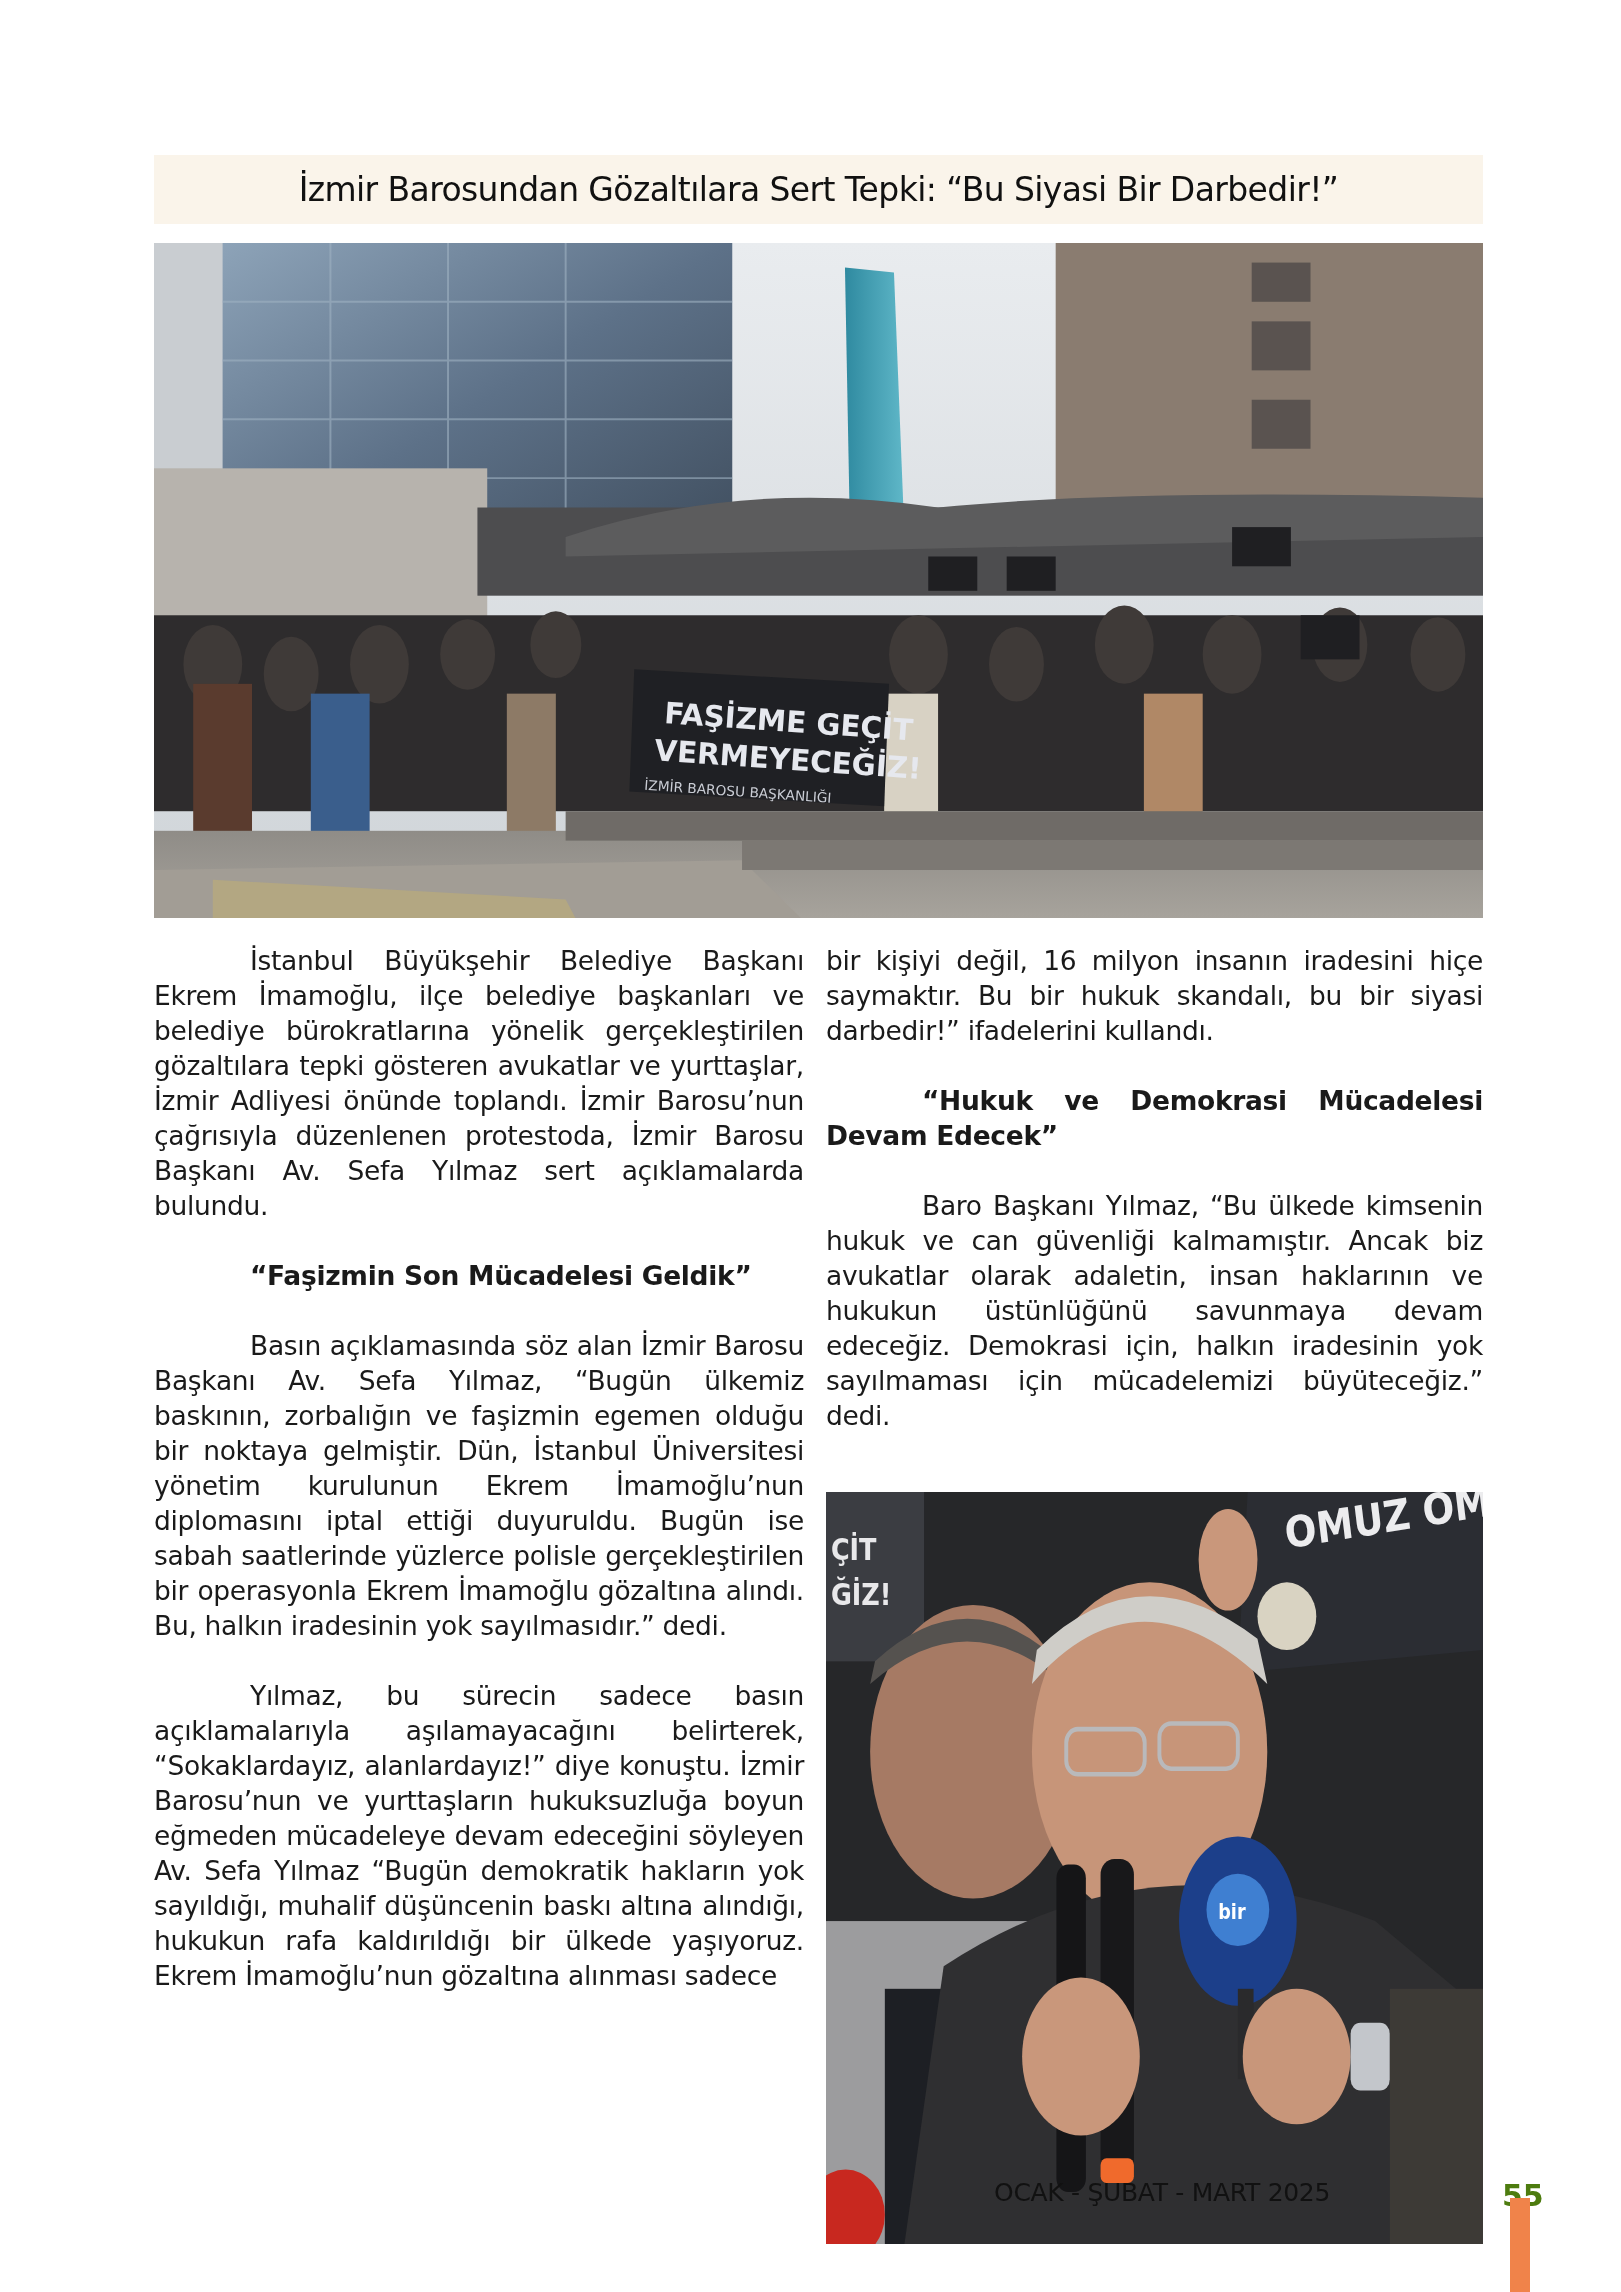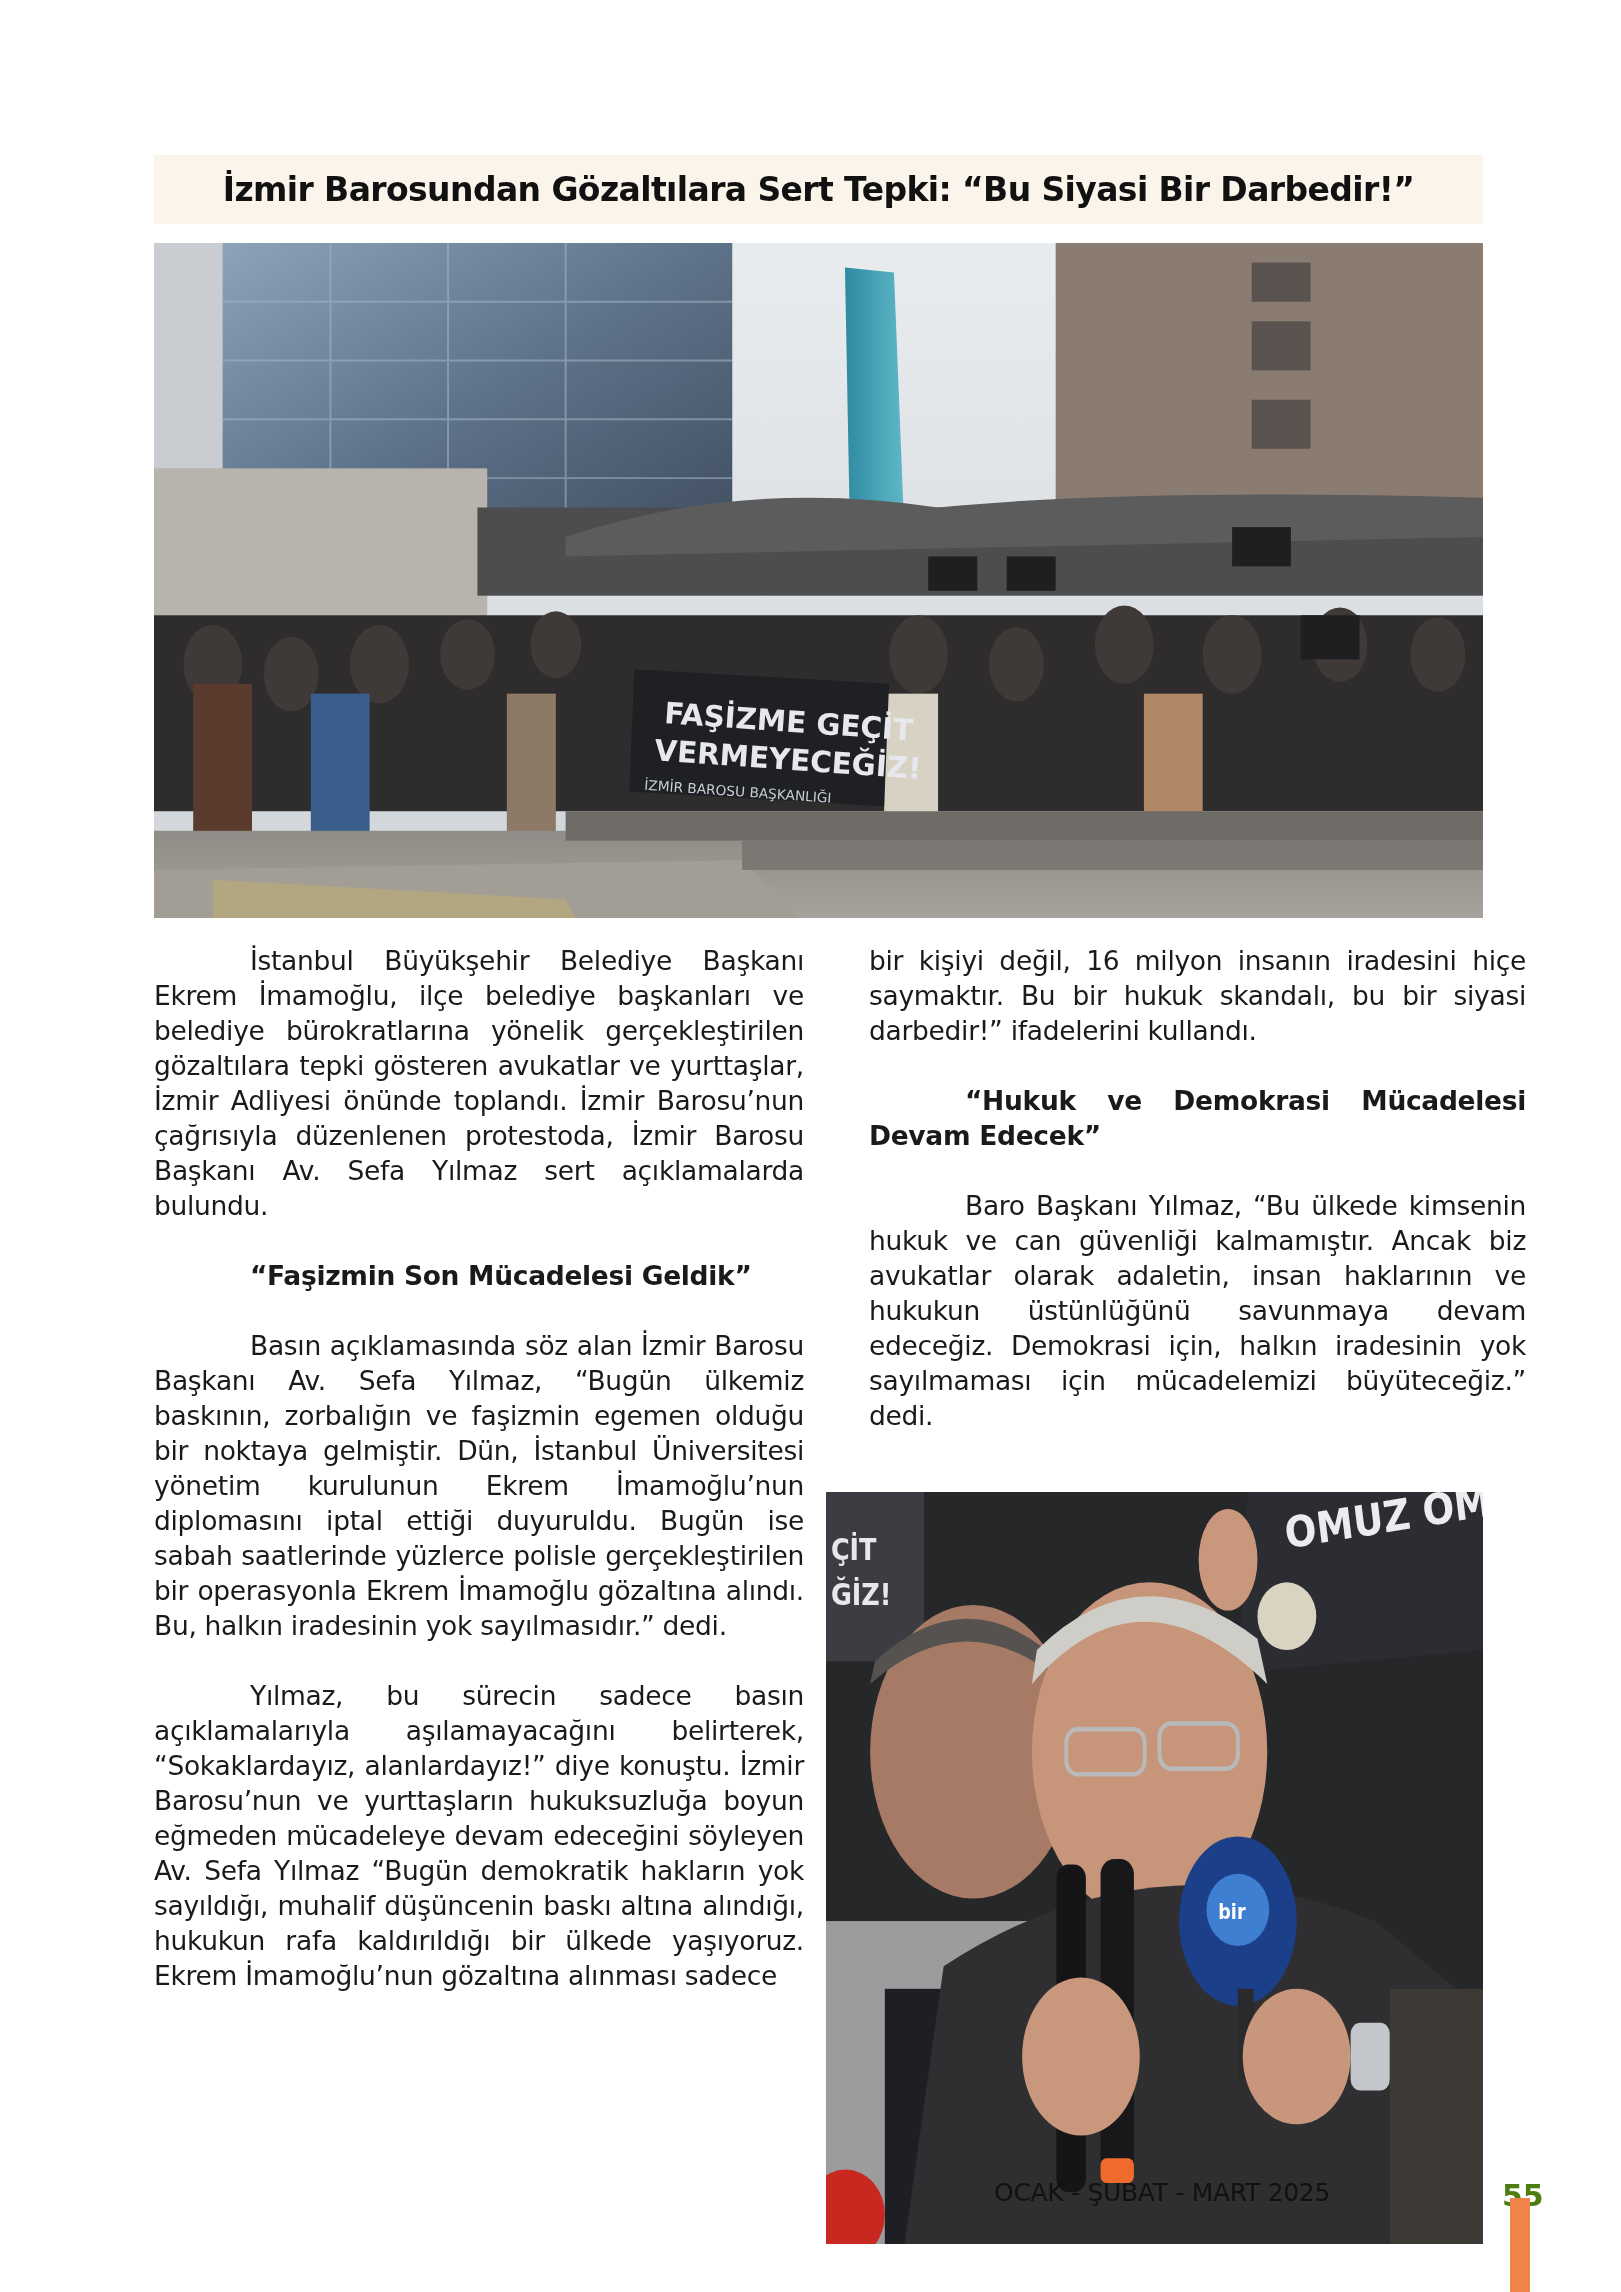--- a/index.html
+++ b/index.html
@@ -1,31 +1,31 @@
 <!DOCTYPE html>
 <html><head>
 <meta charset="utf-8">
 <style>
   html, body { margin: 0; padding: 0; background: #ffffff; }
   body { width: 1621px; height: 2293px; position: relative; overflow: hidden;
          font-family: "DejaVu Sans", "Liberation Sans", sans-serif; color: #1a1a1a; }
   .headline-box { position: absolute; left: 154px; top: 155px; width: 1329px; height: 69px;
                   background: #FAF4EA; display: flex; align-items: center; justify-content: center; }
-  .headline { font-family: "DejaVu Sans", sans-serif; font-weight: bold; font-size: 33px;
+  .headline { font-family: "DejaVu Sans", sans-serif; font-weight: normal; font-size: 33px;
               letter-spacing: -0.6px; color: #111; margin: 0; white-space: nowrap; }
   .photo { position: absolute; overflow: hidden; }
   .photo svg { display: block; width: 100%; height: 100%; }
   #photo-protest { left: 154px; top: 243px; width: 1329px; height: 675px; }
   #photo-speaker { left: 826px; top: 1492px; width: 657px; height: 752px; }
   .col { position: absolute; font-size: 26.5px; line-height: 35px; text-align: justify;
          letter-spacing: -0.3px; }
   .col p { margin: 0; text-indent: 96px; }
   .col h3 { margin: 0; font-size: 26.5px; font-weight: bold; text-indent: 96px; line-height: 35px; }
   #col-left { left: 154px; top: 943px; width: 650px; }
-  #col-right { left: 826px; top: 943px; width: 657px; margin-left: 43px; }
+  #col-right { left: 826px; top: 943px; width: 657px; }
   .gap { height: 35px; }
   .footer-issue { position: absolute; left: 994px; top: 2178px; font-weight: normal; font-size: 25px;
                   letter-spacing: -0.3px; color: #111; white-space: nowrap; }
   .footer-page { position: absolute; left: 1502px; top: 2178px; font-weight: bold; font-size: 30px; color: #4d7c0f; }
   .accent-bar { position: absolute; left: 1510px; top: 2198px; width: 19.6px; height: 94px; background: #F0834A; }
 </style>
 </head>
 <body>
 
 <div class="headline-box">

